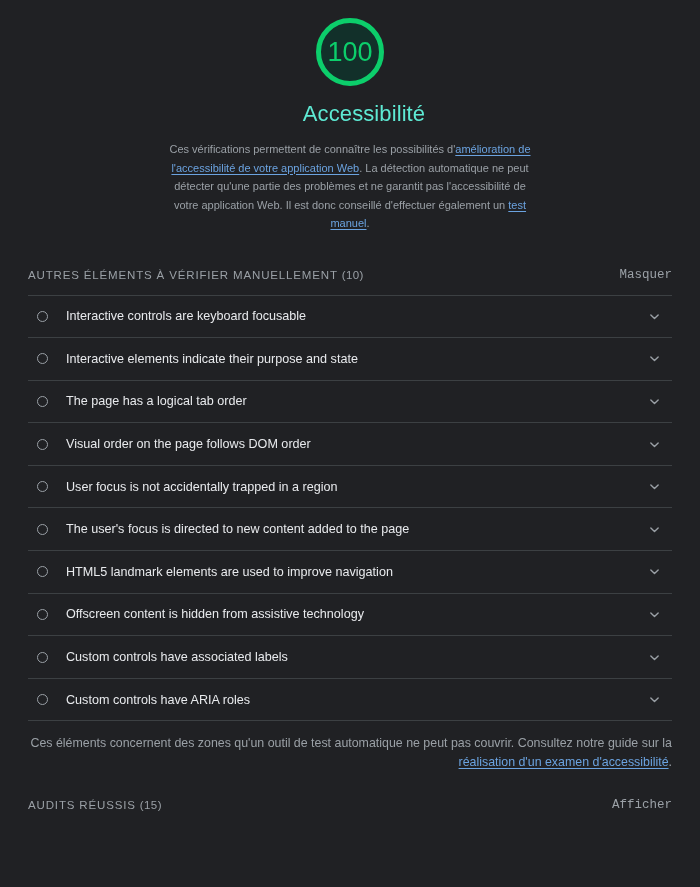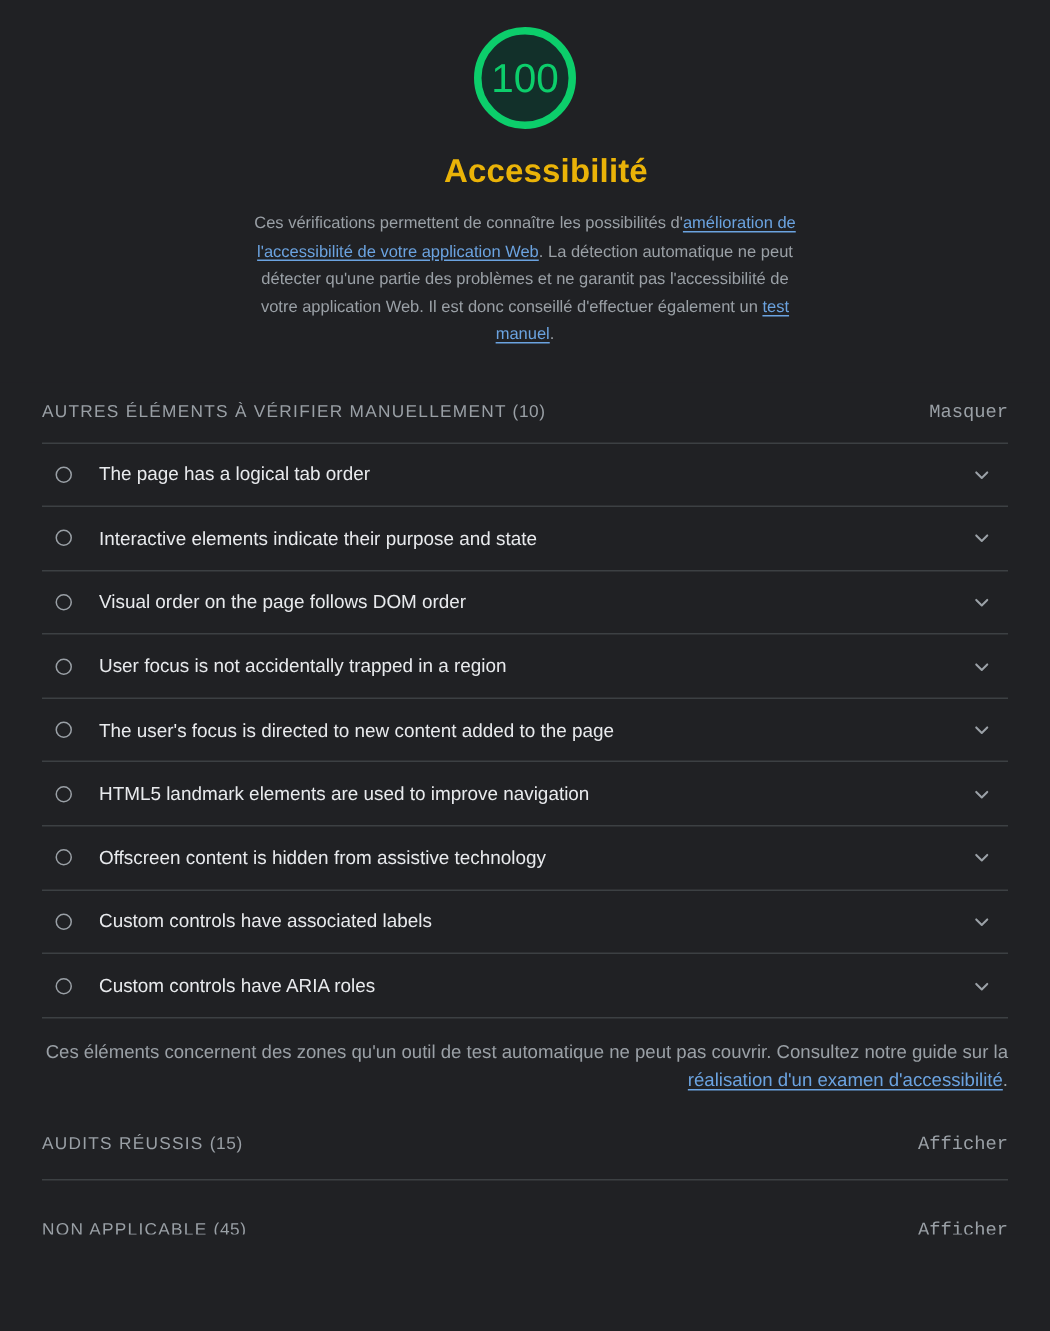--- a/index.html
+++ b/index.html
@@ -49,23 +49,23 @@
   .gauge-value {
     color: #0cce6b;
     font-size: 27px;
     line-height: 1;
     letter-spacing: 0px;
     font-family: "Liberation Sans", sans-serif;
   }
 
   .score-title {
     margin-top: 15px;
-    color: #eab308;
+    color: #5eead4;
     font-size: 22px;
-    font-weight: bold;
+    font-weight: normal;
     letter-spacing: 0.1px;
     margin-left: 28px;
   }
 
   .score-desc {
     margin: 13px auto 0 auto;
     width: 376px;
     color: #9aa0a6;
     font-size: 11px;
     line-height: 18.5px;
@@ -191,30 +191,39 @@
         <span class="count">(10)</span>
       </div>
       <div class="section-toggle">Masquer</div>
     </div>
 
     <div class="hr"></div>
 
     <ul class="audit-list">
       <li class="audit-row">
         <span class="audit-icon"></span>
+        <span class="audit-title">Interactive controls are keyboard focusable</span>
+        <span class="chev">
+          <svg width="11" height="11" viewBox="0 0 12 12">
+              <path d="M2 4.3 L6 8.3 L10 4.3" fill="none" stroke="#9aa0a6" stroke-width="1.5" stroke-linecap="round" stroke-linejoin="round"></path>
+            </svg>
+        </span>
+      </li>
+      <li class="audit-row">
+        <span class="audit-icon"></span>
+        <span class="audit-title">Interactive elements indicate their purpose and state</span>
+        <span class="chev">
+          <svg width="11" height="11" viewBox="0 0 12 12">
+              <path d="M2 4.3 L6 8.3 L10 4.3" fill="none" stroke="#9aa0a6" stroke-width="1.5" stroke-linecap="round" stroke-linejoin="round"></path>
+            </svg>
+        </span>
+      </li>
+      <li class="audit-row">
+        <span class="audit-icon"></span>
         <span class="audit-title">The page has a logical tab order</span>
-        <span class="chev">
-          <svg width="11" height="11" viewBox="0 0 12 12">
-              <path d="M2 4.3 L6 8.3 L10 4.3" fill="none" stroke="#9aa0a6" stroke-width="1.5" stroke-linecap="round" stroke-linejoin="round"></path>
-            </svg>
-        </span>
-      </li>
-      <li class="audit-row">
-        <span class="audit-icon"></span>
-        <span class="audit-title">Interactive elements indicate their purpose and state</span>
         <span class="chev">
           <svg width="11" height="11" viewBox="0 0 12 12">
               <path d="M2 4.3 L6 8.3 L10 4.3" fill="none" stroke="#9aa0a6" stroke-width="1.5" stroke-linecap="round" stroke-linejoin="round"></path>
             </svg>
         </span>
       </li>
       <li class="audit-row">
         <span class="audit-icon"></span>
         <span class="audit-title">Visual order on the page follows DOM order</span>
         <span class="chev">

